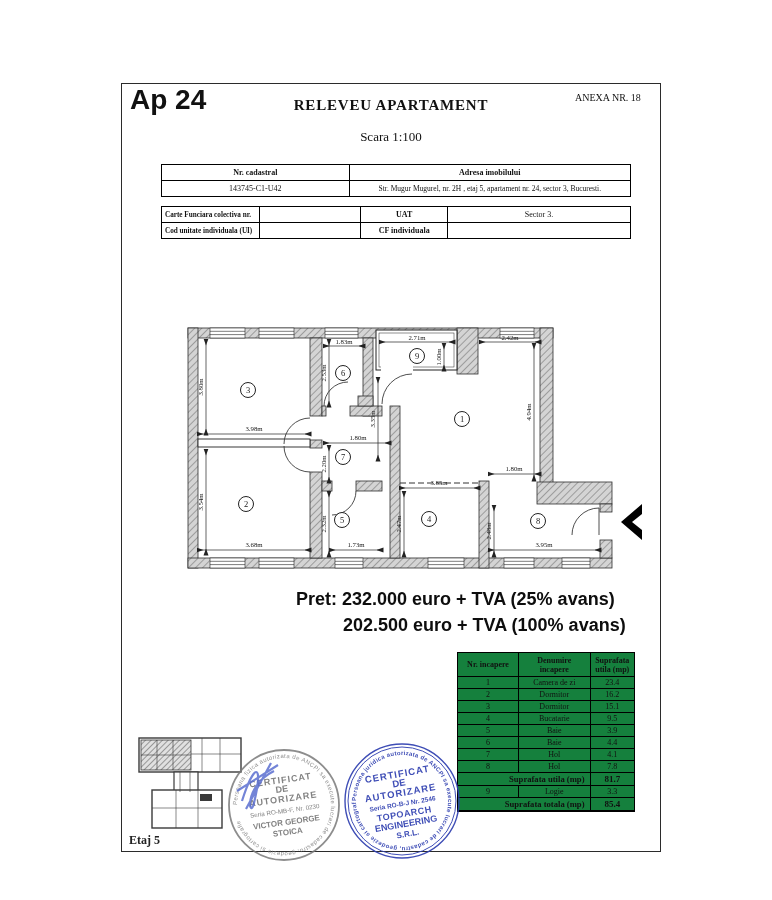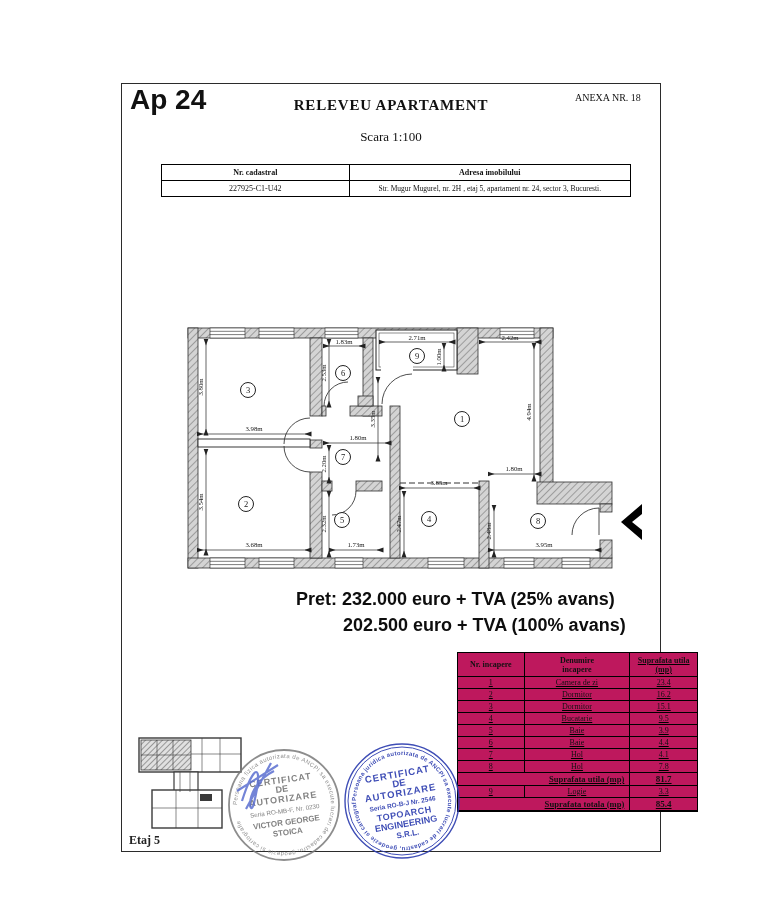--- a/index.html
+++ b/index.html
@@ -21,21 +21,21 @@
   .tbl-cf .lbl { font-weight:bold; font-size:7.2px; text-align:left; }
   .tbl-cf .mid { font-weight:bold; text-align:center; }
   .tbl-cf .val { text-align:center; }
 
   .plan-wrap { position:absolute; left:186px; top:322px; }
   .plan-wrap svg text { font-family:"Liberation Serif", serif; fill:#1a1a1a; }
 
   .price { position:absolute; left:296px; top:586px; font-family:"Liberation Sans", sans-serif; font-weight:bold; font-size:18px; color:#0d0d0d; line-height:1.45; }
   .price .l2 { margin-left:47px; }
 
-  table.area { border-collapse:collapse; position:absolute; left:457px; top:652px; width:241px; background:#be185d;text-decoration:underline; }
+  table.area { border-collapse:collapse; position:absolute; left:457px; top:652px; width:178px; background:#15803d; }
   table.area td { border:1px solid #000; font-size:8px; color:#111; text-align:center; padding:0 1px; height:12px; }
   table.area { border:1.5px solid #000; }
   table.area td.hd { font-weight:bold; height:24px; }
   .hdr-narrow { display:inline-block; width:58px; }
   table.area td.sum-lbl { text-align:right; font-weight:bold; font-size:8.6px; padding-right:5px; height:13px; }
   table.area td.sum-val { font-weight:bold; font-size:9px; }
   table.area tr.total td { border-bottom:2.5px solid #000; }
   .c1 { width:42px; } .c2 { width:97px;margin-left:36px; } .c3 { width:62px; }
 
   .keyplan { position:absolute; left:136px; top:732px; }
@@ -57,26 +57,42 @@
   <div class="doc-title">RELEVEU APARTAMENT</div>
   <div class="doc-scale">Scara 1:100</div>
 
   <table class="doc tbl-cadastral">
     <tbody>
         <tr>
       <td class="hd" style="width:40%">Nr. cadastral</td>
       <td class="hd">Adresa imobilului</td>
     </tr>
     <tr>
-      <td>227925-C1-U42</td>
+      <td>143745-C1-U42</td>
       <td class="addr">Str. Mugur Mugurel, nr. 2H , etaj 5, apartament nr. 24, sector 3, Bucuresti.</td>
     </tr>
   </tbody>
     </table>
 
+  <table class="doc tbl-cf">
+    <tbody>
+        <tr>
+      <td class="lbl" style="width:21%">Carte Funciara colectiva nr.</td>
+      <td style="width:21.5%"></td>
+      <td class="mid" style="width:18.5%">UAT</td>
+      <td class="val">Sector 3.</td>
+    </tr>
+    <tr>
+      <td class="lbl">Cod unitate individuala (UI)</td>
+      <td></td>
+      <td class="mid">CF individuala</td>
+      <td class="val"></td>
+    </tr>
+  </tbody>
+    </table>
 
   <div class="plan-wrap">
   <svg width="460" height="252" viewBox="0 0 460 252">
     <defs>
       <pattern id="hatch" patternUnits="userSpaceOnUse" width="5" height="5" patternTransform="rotate(45)">
         <rect width="5" height="5" fill="#d4d4d4"></rect>
         <line x1="0" y1="0" x2="0" y2="5" stroke="#898989" stroke-width="1.5"></line>
       </pattern>
       <pattern id="hatch2" patternUnits="userSpaceOnUse" width="4" height="4" patternTransform="rotate(45)">
         <rect width="4" height="4" fill="#e0e0e0"></rect>

